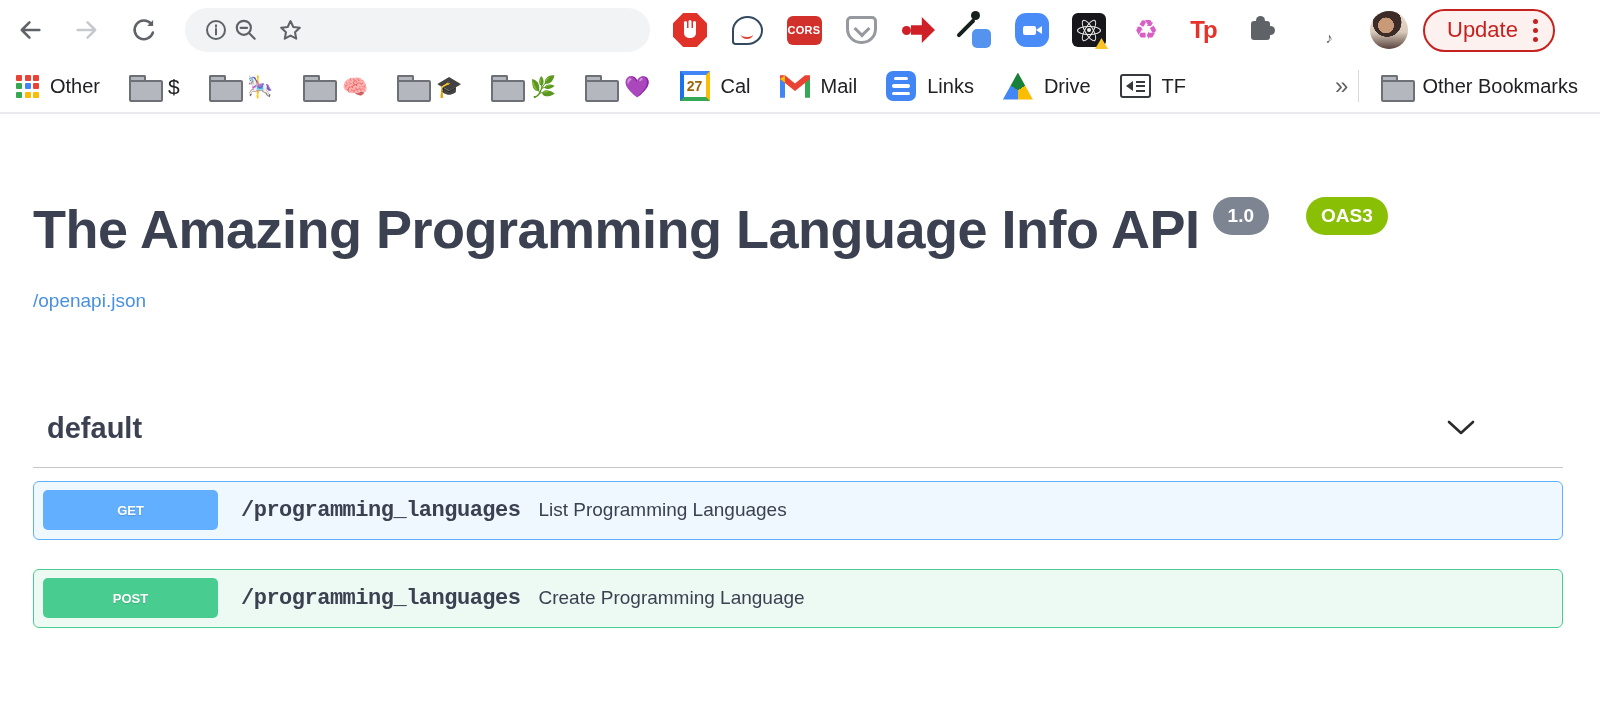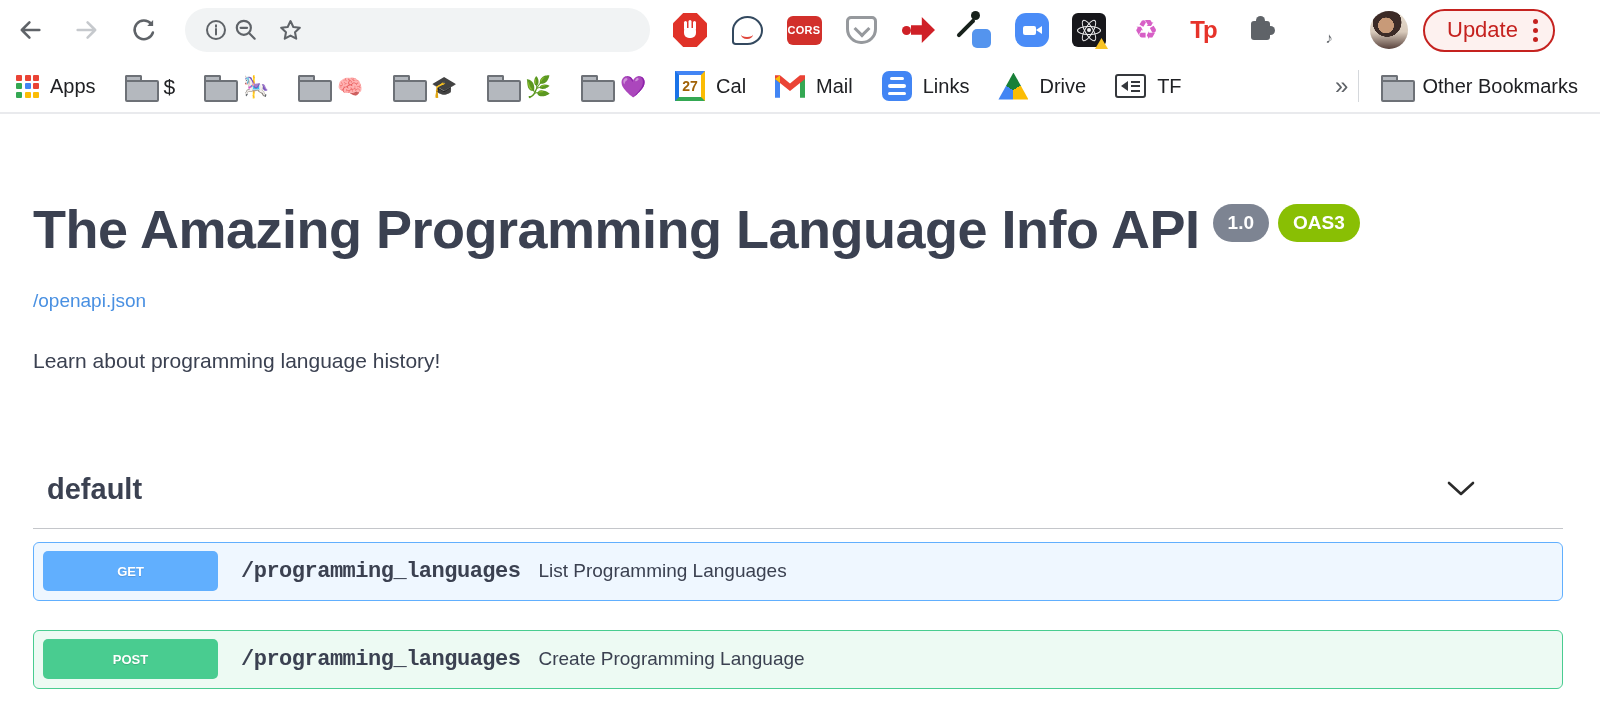--- a/index.html
+++ b/index.html
@@ -94,21 +94,21 @@
   .tf-lines { flex:1; }
   .tf-lines i { display:block; height:2px; background:#35383c; margin:2.5px 0; }
   .chevrons { font-size:24px; color:#5f6368; margin:0 10px 0 12px; }
   .bm-divider { width:1px; height:32px; background:#d5d8dc; margin-right:22px; }
   .right-group { margin-left:auto; display:flex; align-items:center; }
 
   
   .content { padding:83px 37px 0 33px; background:#fff; }
   .title-row { display:flex; align-items:flex-start; }
   h1.api-title { margin:0; font-size:54px; line-height:1.22; font-weight:bold; color:#3b4151; letter-spacing:-0.5px; }
-  .badges { display:flex; align-items:center; margin-top:7px; margin-left:13px; }
+  .badges { display:flex; align-items:center; margin-left:13px;gap:28px; }
   .badge { height:38px; display:flex; align-items:center; padding:0 15px; border-radius:19px; color:#fff; font-weight:bold; font-size:19px; margin-right:9px; }
   .badge.version { background:#7d8492; }
   .badge.oas { background:#89bf04; }
   .spec-link { display:inline-block; margin-top:27px; font-size:19px; color:#4990e2; text-decoration:none; }
   .api-desc { margin-top:37px; font-size:21px; color:#3b4151; }
 
   .tag-section { margin-top:100px; }
   .tag-header { display:flex; align-items:center; justify-content:space-between; padding:0 88px 22px 14px; border-bottom:1px solid rgba(59,65,81,.3); cursor:pointer; }
   .tag-name { margin:0; font-size:29px; font-weight:bold; color:#3b4151; }
 
@@ -241,21 +241,21 @@
       <i style="background:#ea4335"></i>
         <i style="background:#ea4335"></i>
         <i style="background:#ea4335"></i>
       <i style="background:#34a853"></i>
         <i style="background:#4285f4"></i>
         <i style="background:#ea4335"></i>
       <i style="background:#34a853"></i>
         <i style="background:#fbbc05"></i>
         <i style="background:#fbbc05"></i>
     </span>
-    <span class="lbl">Apps</span>
+    <span class="lbl">Other</span>
   </span>
 
   <span class="bm">
     <span class="folder"></span>
     <span class="emoji">$</span>
   </span>
   <span class="bm">
     <span class="folder"></span>
     <span class="emoji">🎠</span>
   </span>
@@ -328,21 +328,20 @@
   <div class="title-row">
     <h1 class="api-title">The Amazing Programming Language Info API</h1>
     <span class="badges">
       <span class="badge version">1.0</span>
       <span class="badge oas">OAS3</span>
     </span>
   </div>
 
   <a class="spec-link" href="#">/openapi.json</a>
 
-  <div class="api-desc">Learn about programming language history!</div>
 
   <div class="tag-section">
     <div class="tag-header">
       <h3 class="tag-name">default</h3>
       <svg width="28" height="16" viewBox="0 0 28 16">
         <path d="M2 2 L14 13 L26 2" fill="none" stroke="#2b2b2b" stroke-width="2.6" stroke-linecap="round" stroke-linejoin="round"></path>
       </svg>
     </div>
 
     <div class="opblock get">

